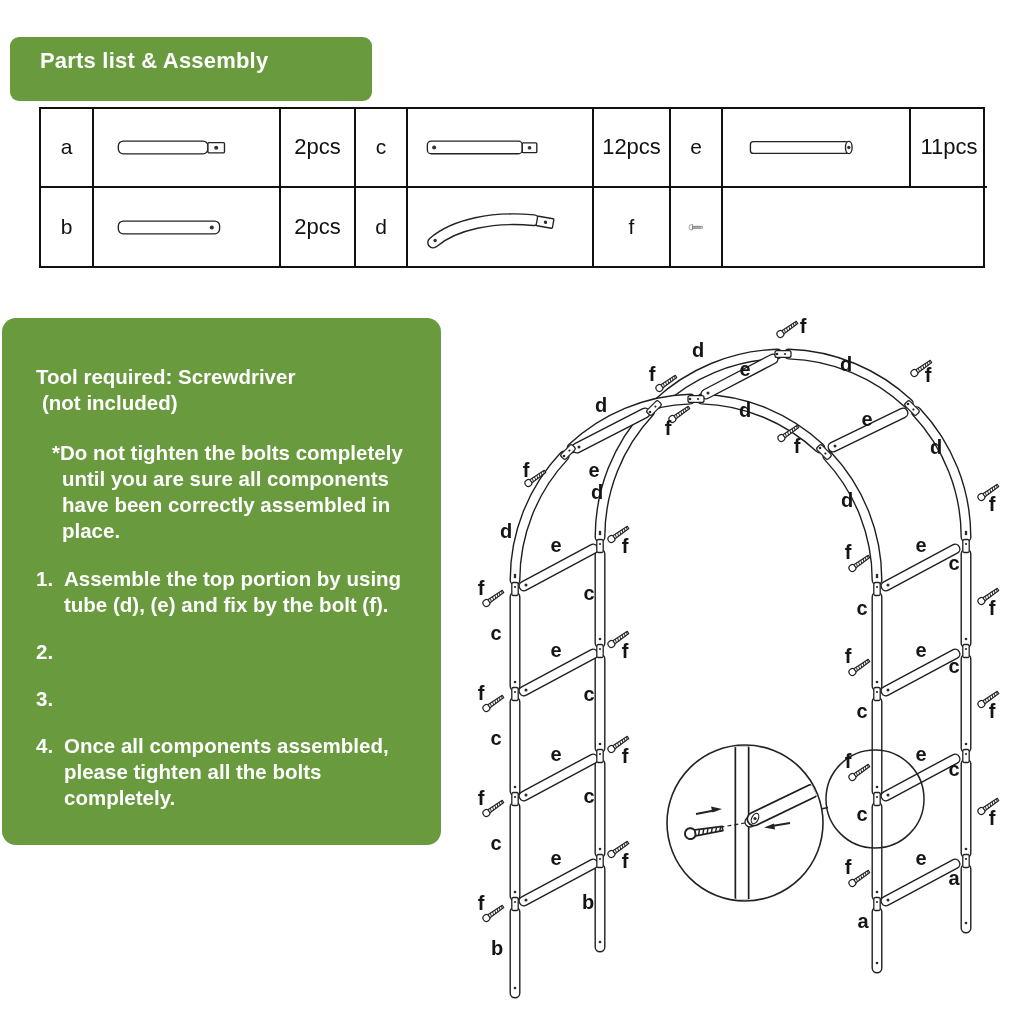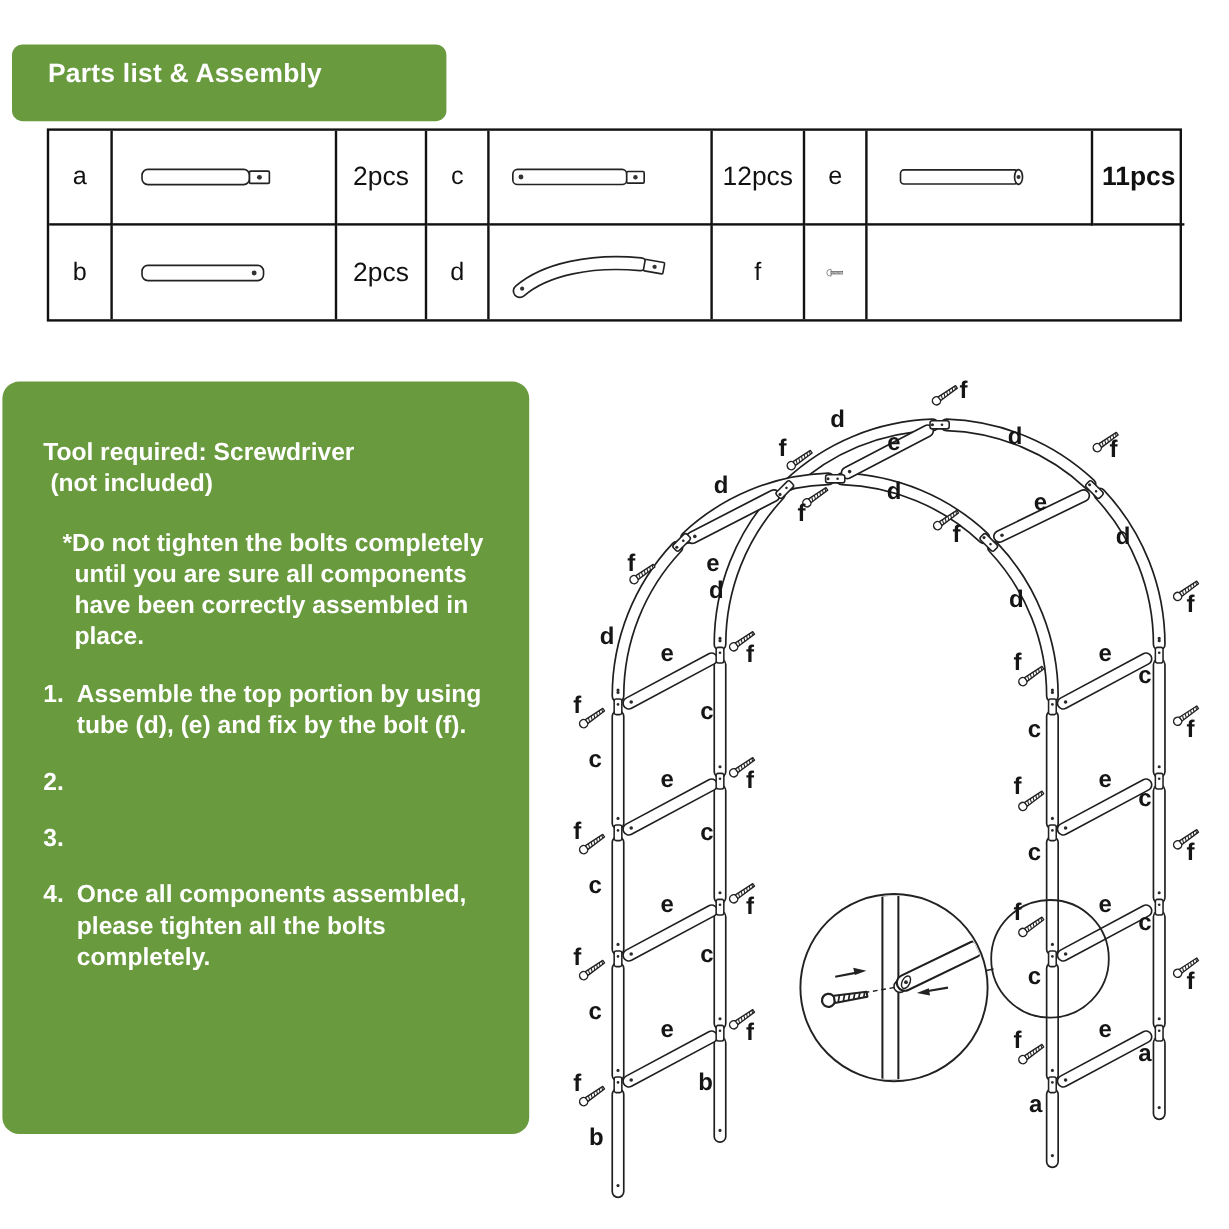--- a/index.html
+++ b/index.html
@@ -21,29 +21,29 @@
     display:grid;
     grid-template-columns:53px 187px 75px 52px 186px 77px 52px 188px 76px;
     grid-template-rows:1fr 1fr;
     border:2px solid #111;box-sizing:border-box;background:#fff;
   }
   .cell{
     border-right:2px solid #111;border-bottom:2px solid #111;
     display:flex;align-items:center;justify-content:center;
     font-size:21px;color:#111;overflow:hidden;
   }
-  .cell.lastcol{border-right:none;font-weight:bold;}
+  .cell.lastcol{border-right:none;}
   .cell.row2{border-bottom:none;}
   .cell.qty{font-size:22px;}
   .part-icon{display:block;}
   .pi-stroke{fill:#fff;stroke:#222;stroke-width:1.4;}
   .pi-hole{fill:#333;stroke:none;}
   
   .greenbox{
-    position:absolute;left:2px;top:318px;width:439px;height:627px;
+    position:absolute;left:2px;top:318px;width:439px;height:527px;
     background:var(--green);border-radius:14px;box-sizing:border-box;
     padding:46px 16px 0 34px;color:#fff;
     font-size:20.5px;font-weight:bold;line-height:26px;
   }
   .gb-block{white-space:pre-line;margin:0 0 24px 0;padding-left:6px;text-indent:-6px;}
   .gb-warn{white-space:pre-line;margin:0 0 22px 16px;padding-left:10px;text-indent:-10px;}
   .step{display:flex;margin-bottom:21px;}
   .step-num{width:28px;flex:none;}
   .step-text{white-space:pre-line;}
   

